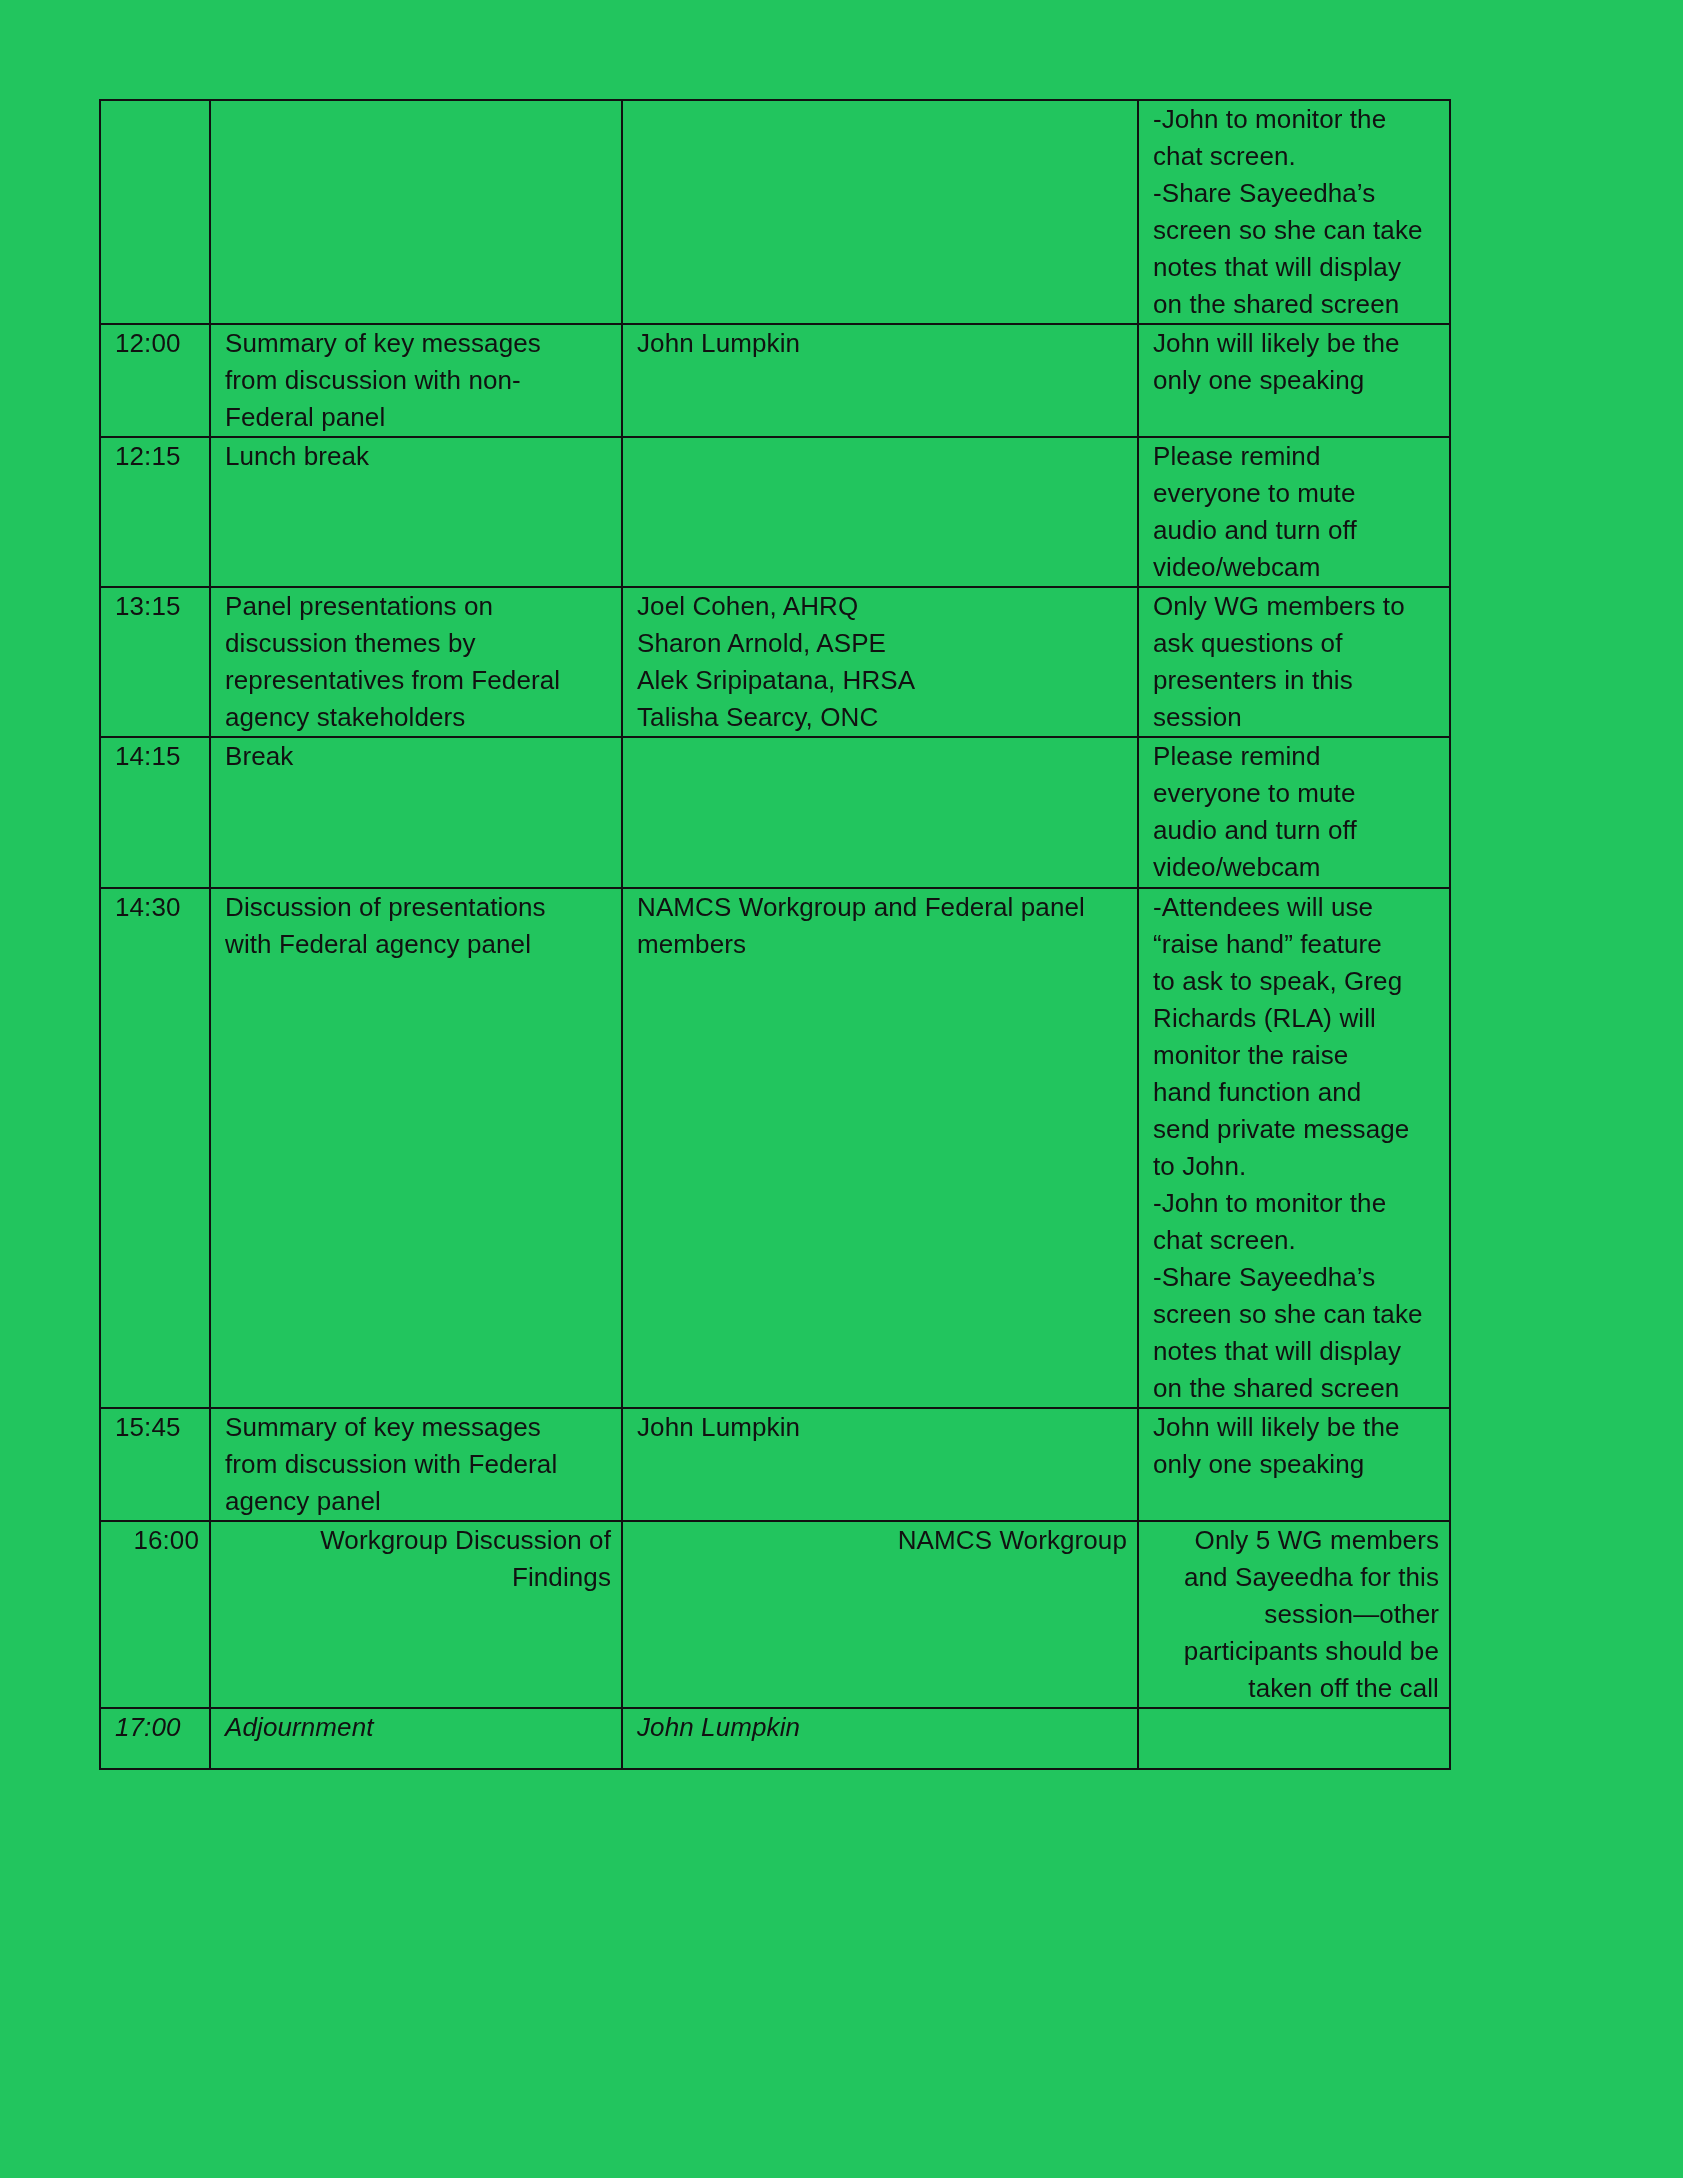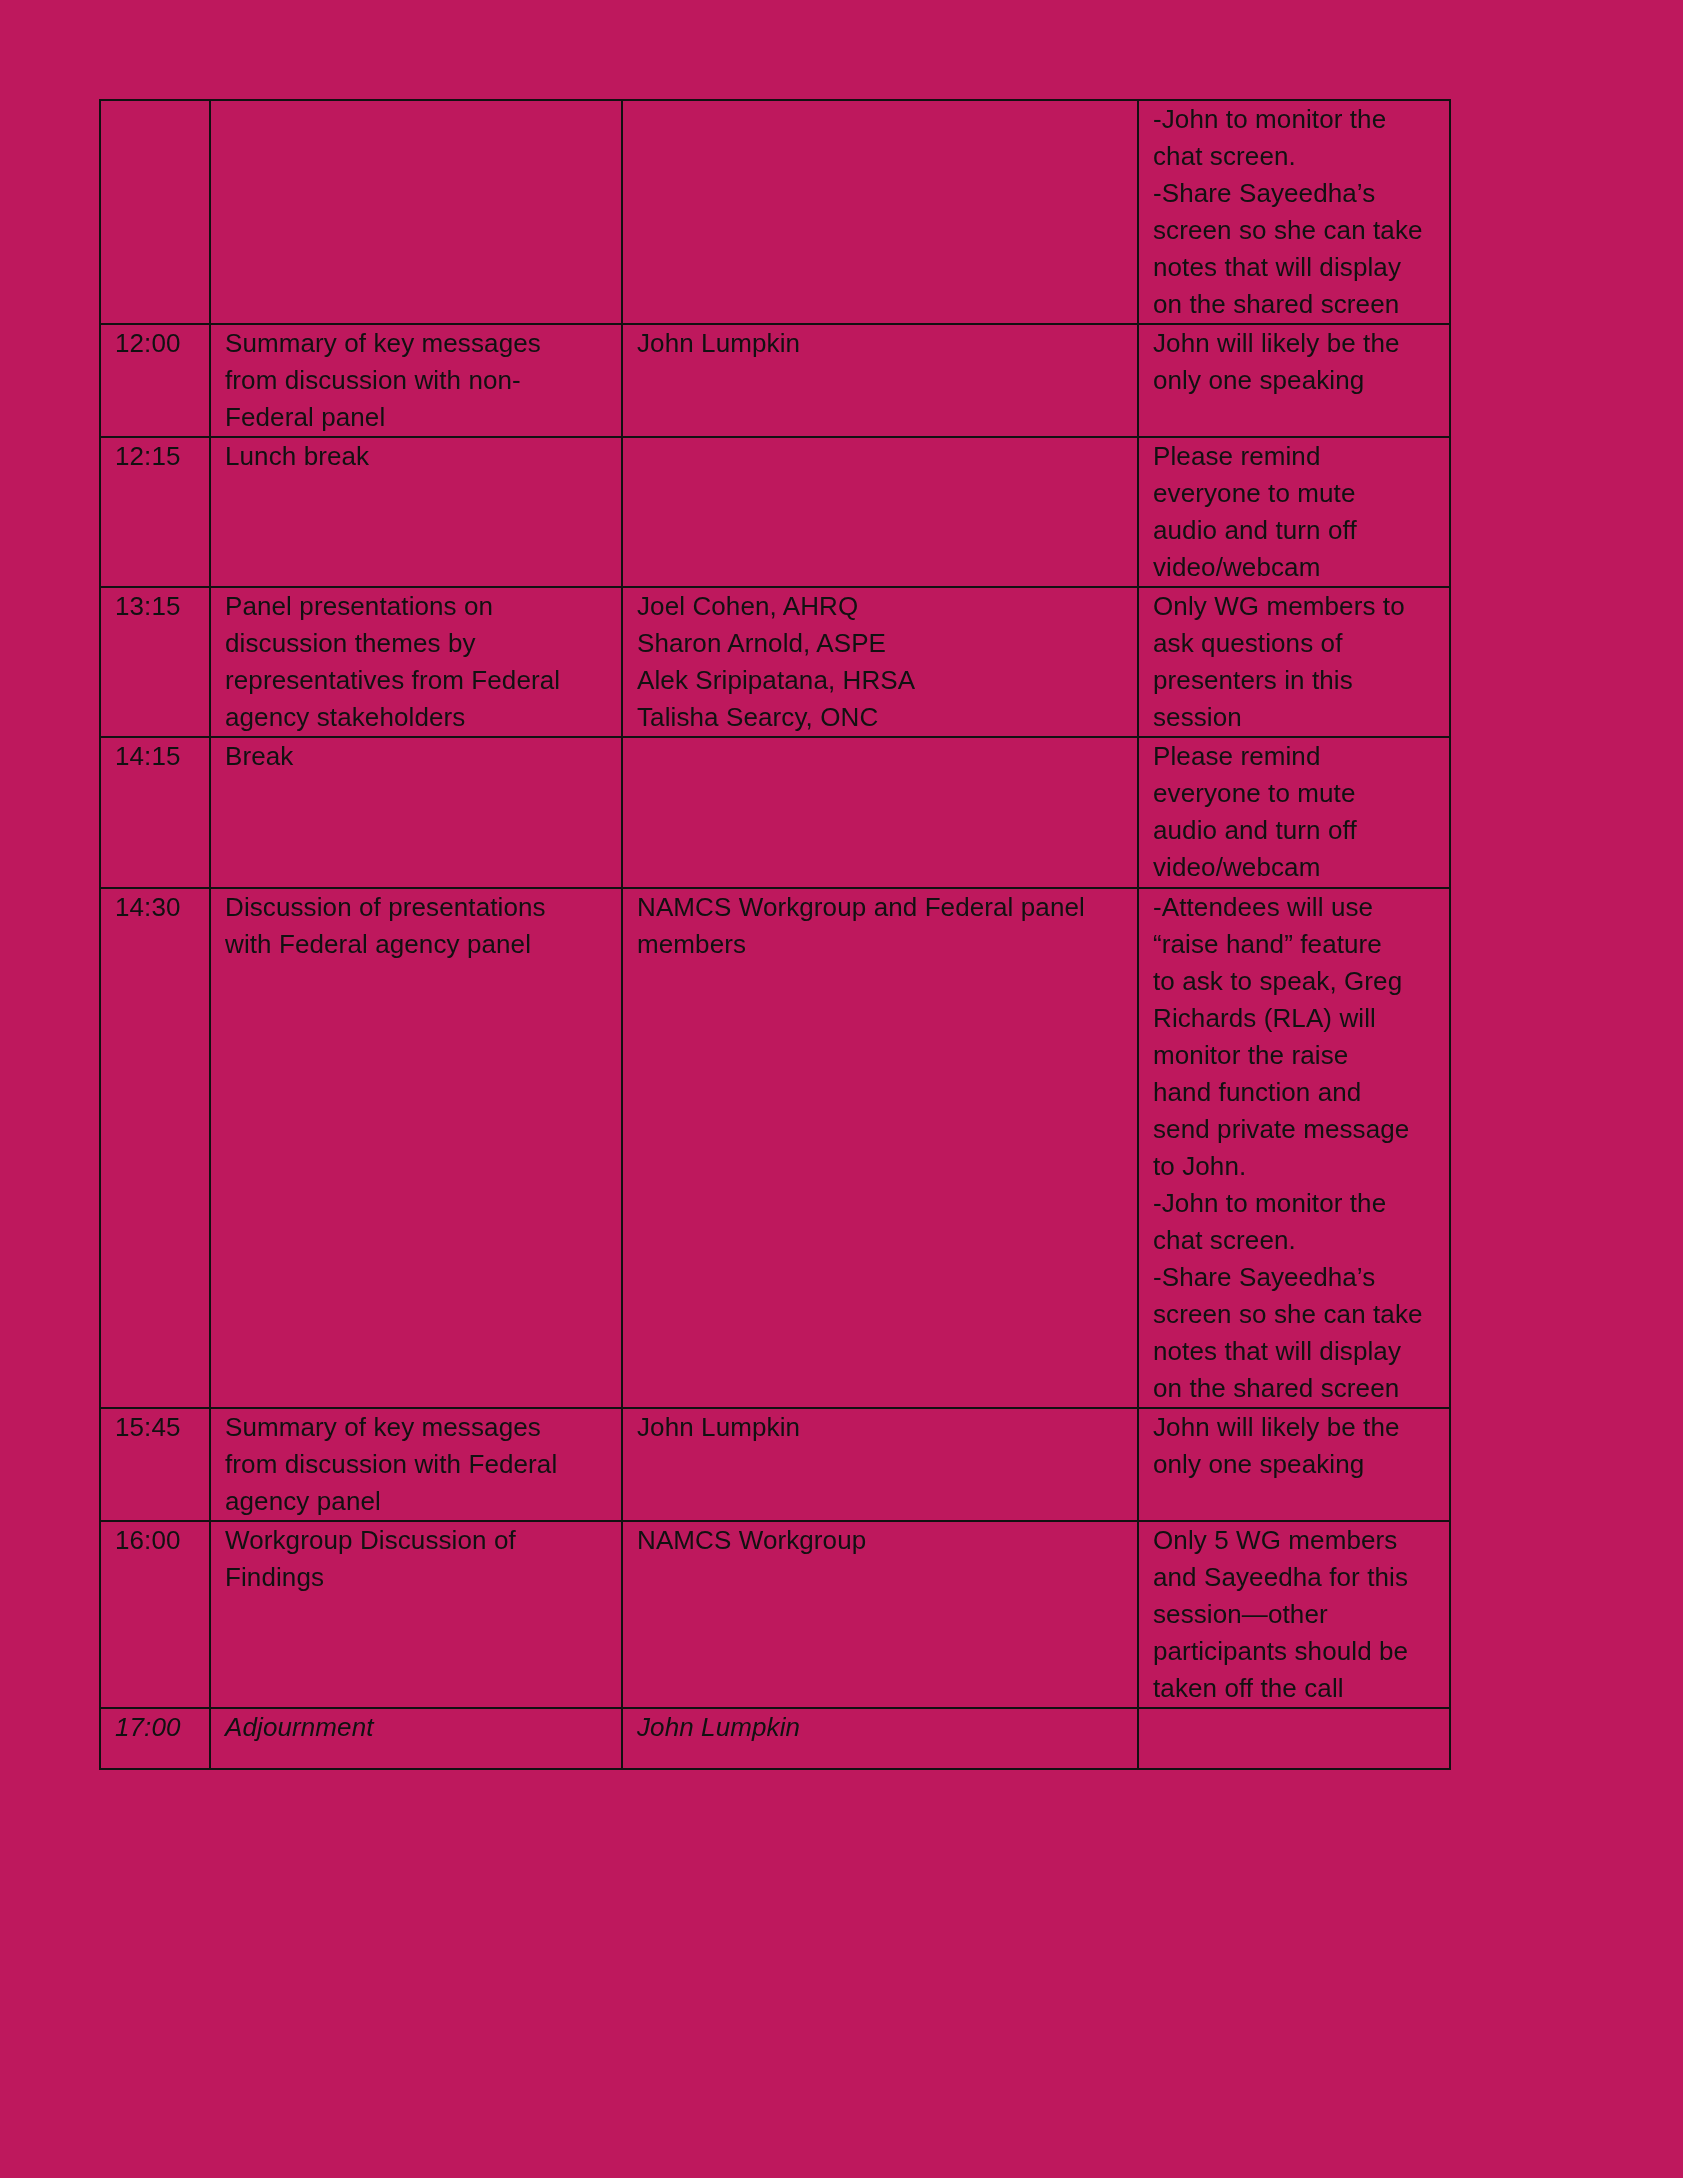--- a/index.html
+++ b/index.html
@@ -1,17 +1,17 @@
 <!DOCTYPE html>
 <html><head>
   <meta charset="utf-8">
   <style>
     html, body { margin: 0; padding: 0; background: #ffffff; }
     body { width: 1683px; height: 2178px; position: relative; overflow: hidden; }
-    .page { position: absolute; left: 0; top: 0; width: 1683px; height: 2178px; background: #be185d; }
+    .page { position: absolute; left: 0; top: 0; width: 1683px; height: 2178px; background: #22c55e; }
     table.agenda {
       position: absolute;
       left: 99px;
       top: 99px;
       border-collapse: collapse;
       table-layout: fixed;
       width: 1349px;
       font-family: "Liberation Sans", sans-serif;
       font-size: 26px;
       line-height: 37px;
@@ -30,21 +30,21 @@
     col.c-notes { width: 312px; }
     td .line { display: block; white-space: nowrap; }
     td.notes .line { white-space: nowrap; }
     tr.r1 td { height: 220px; }
     tr.r2 td { height: 110px; }
     tr.r3 td { height: 148px; }
     tr.r4 td { height: 148px; }
     tr.r5 td { height: 149px; margin-top: 47px; }
     tr.r6 td { height: 514px; }
     tr.r7 td { height: 111px; }
-    tr.r8 td { height: 184px; }
+    tr.r8 td { height: 184px; text-align: right; }
     tr.r9 td { height: 59px; font-style: italic; }
   </style>
 </head>
 <body>
 
 <div class="page">
   <table class="agenda">
     <colgroup>
       <col class="c-time">
       <col class="c-topic">

